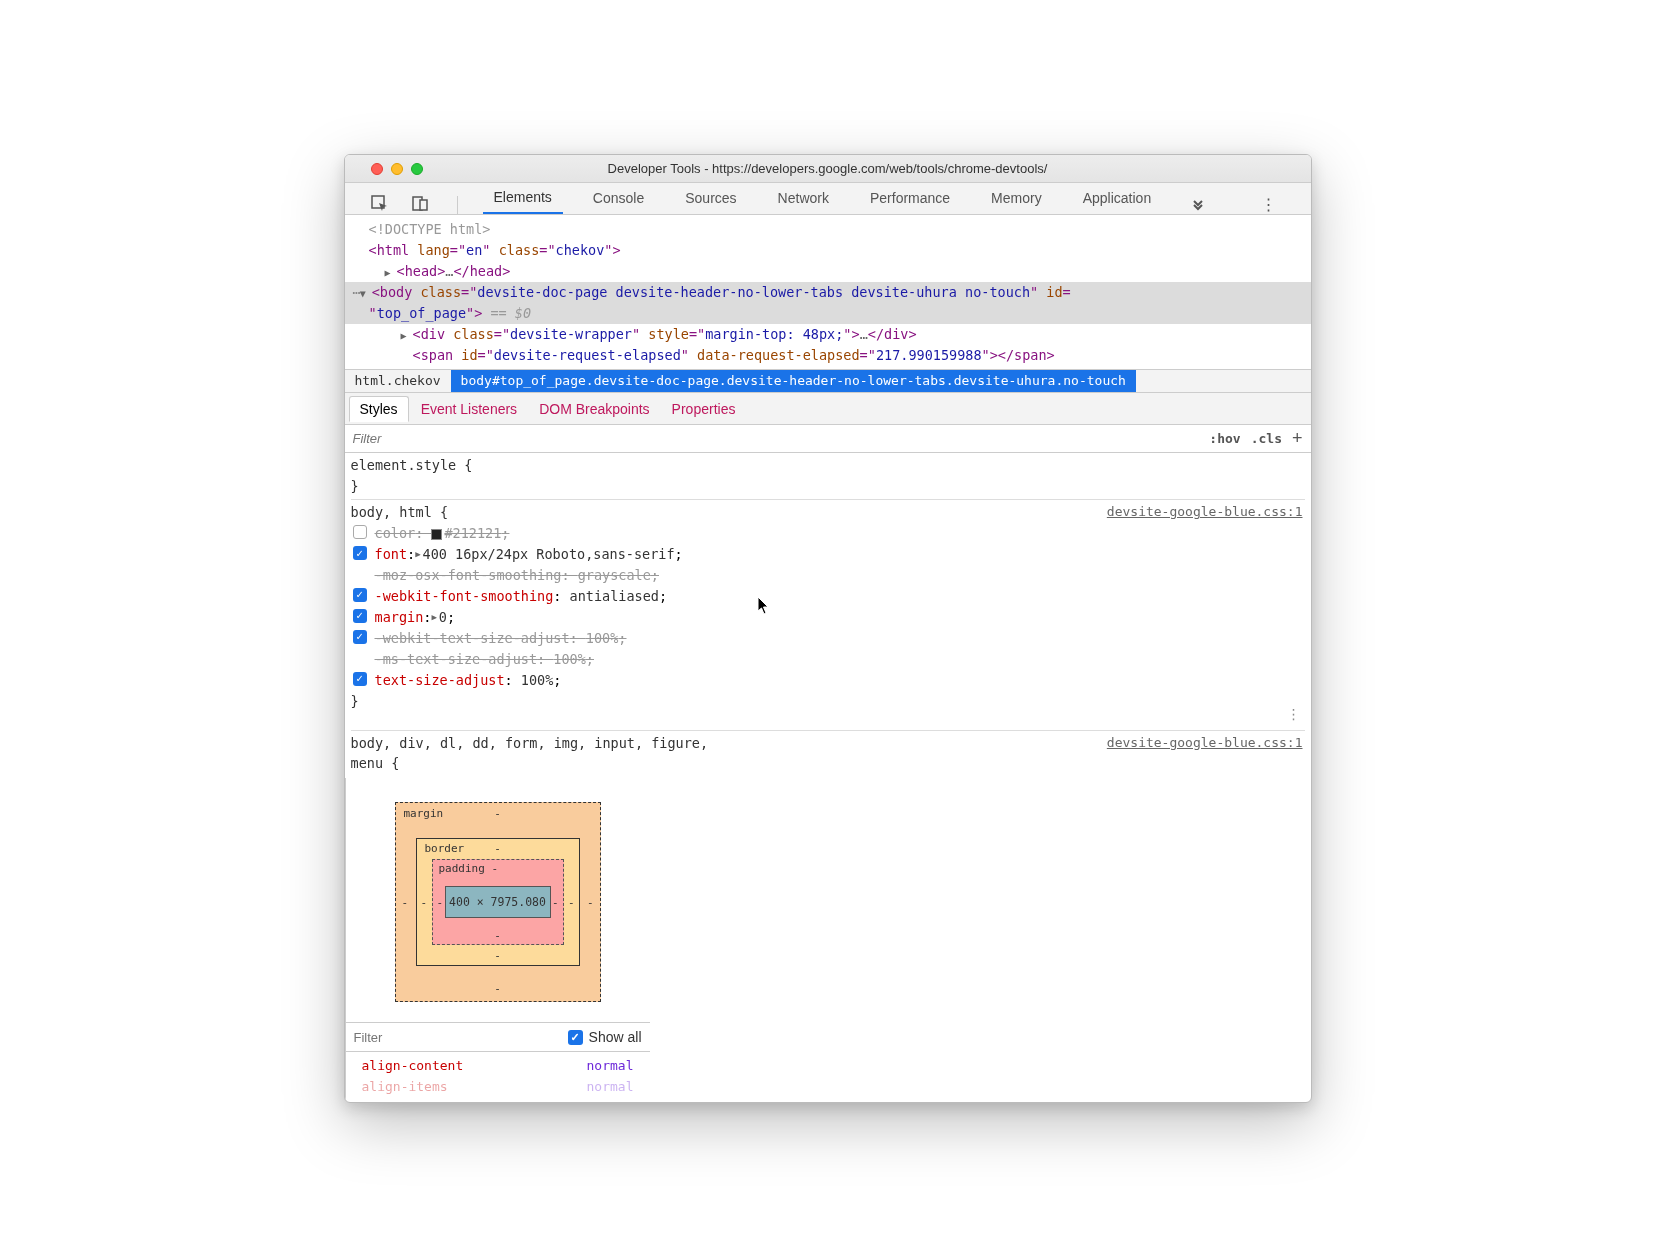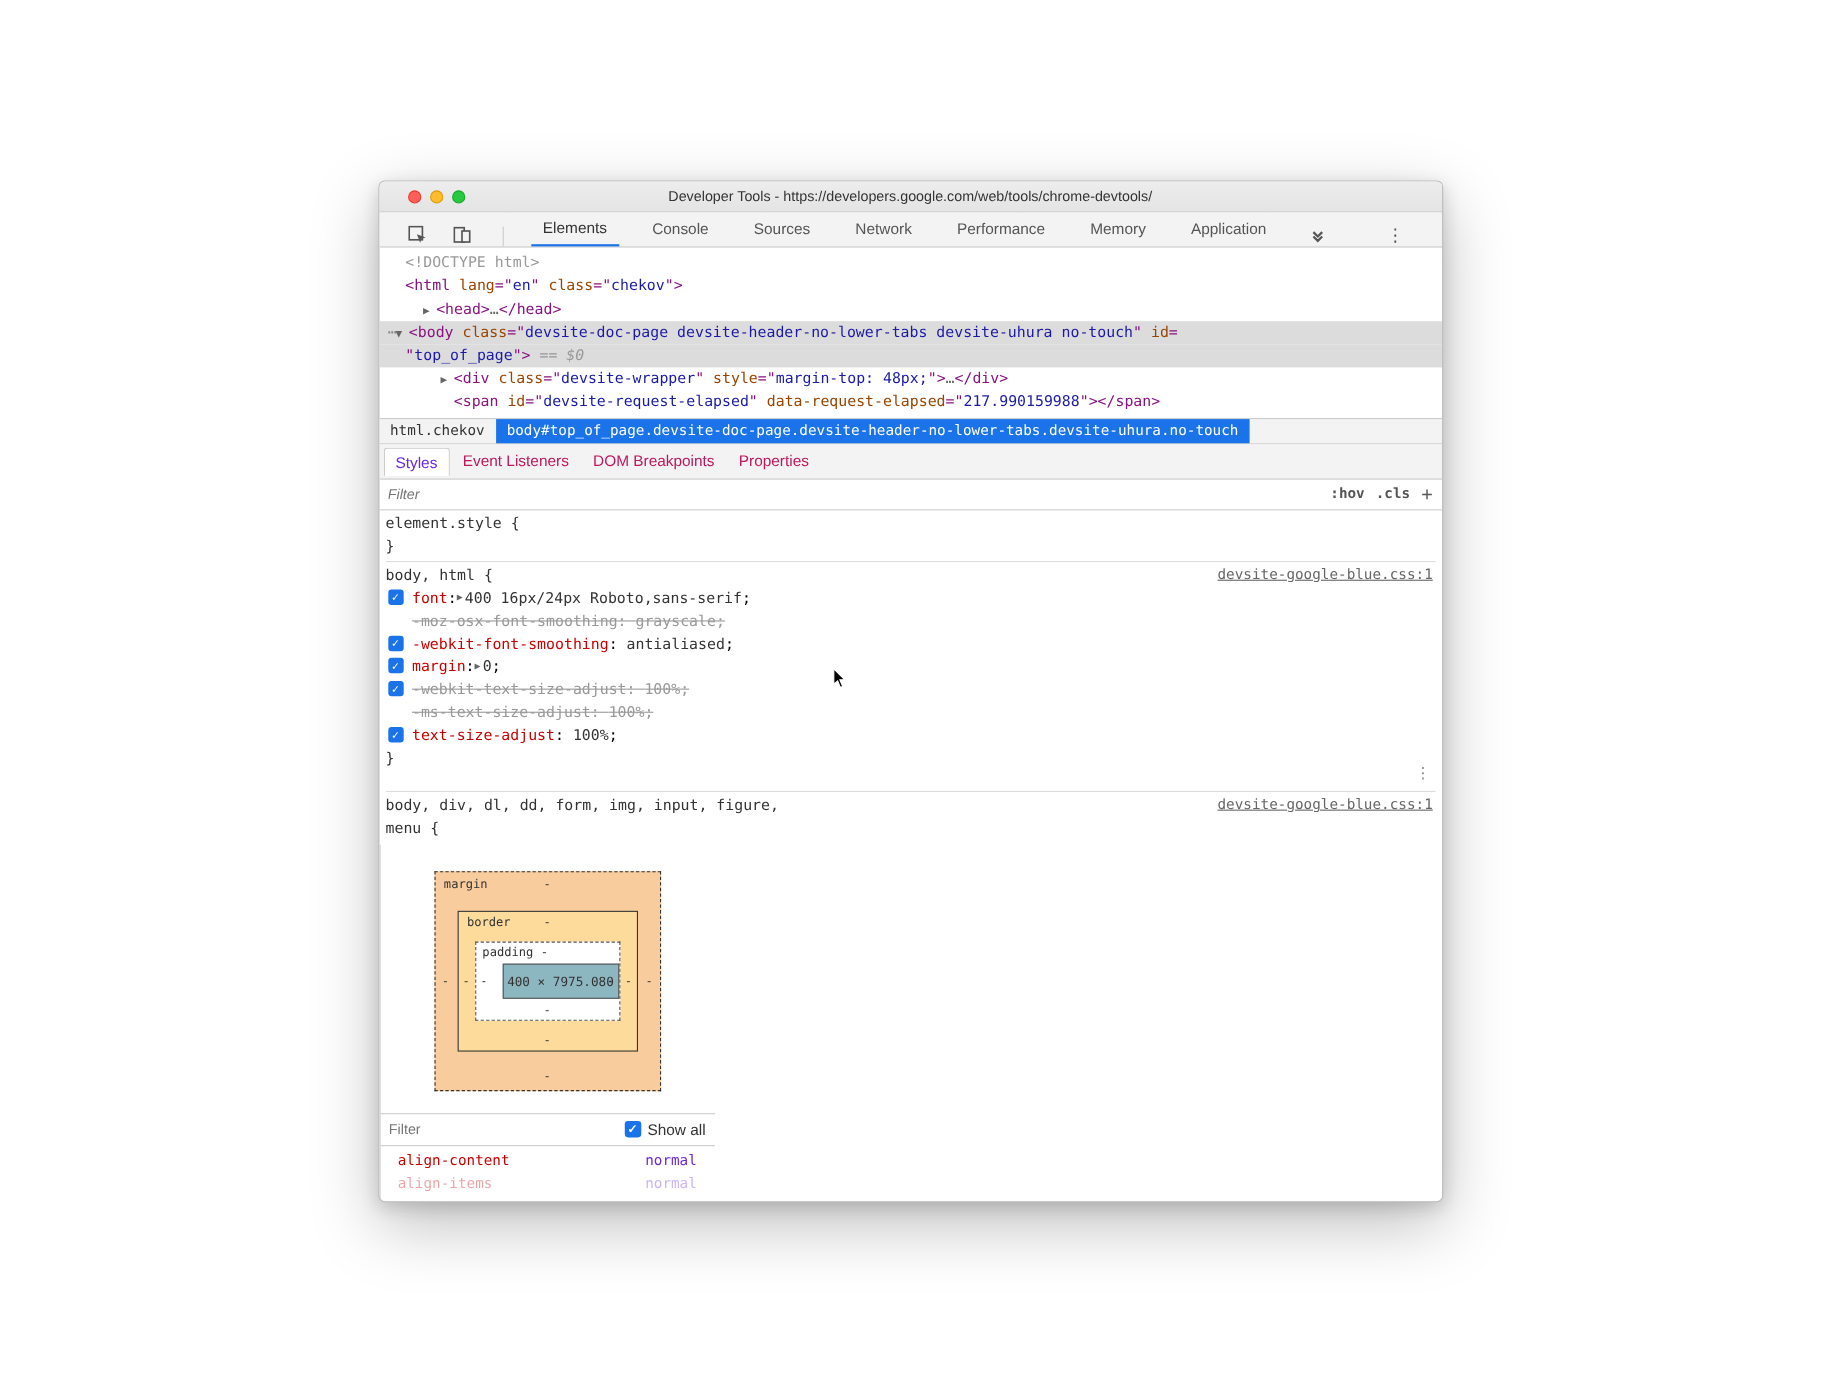--- a/index.html
+++ b/index.html
@@ -64,21 +64,21 @@
 .dots { color:#666; }
 
 
 .breadcrumb { display:flex; font-size:13px; border-top:1px solid #ccc; border-bottom:1px solid #ccc; background:#f3f3f3; height:24px; align-items:stretch; }
 .crumb { padding:3px 10px; color:#333; }
 .crumb.sel { background:#1a73e8; color:#fff; }
 
 
 .subtabs { display:flex; border-bottom:1px solid #ccc; background:#f3f3f3; height:32px; align-items:center; padding:0 4px; gap:2px;}
 .subtab { font-size:14px; color:#be185d; padding:4px 10px; cursor:pointer; }
-.subtab.active { background:#fff; border:1px solid #ccc; border-bottom:1px solid #fff; border-radius:3px 3px 0 0; color:#6d28d9; margin-bottom:-1px;}
+.subtab.active { background:#fff; border:1px solid #ccc; border-bottom:1px solid #fff; border-radius:3px 3px 0 0; color:#000000; margin-bottom:-1px;}
 
 .split { display:flex;flex-direction:column; }
 .left { flex:1; min-width:0; }
 .right { width:305px; border-left:1px solid #ccc; display:flex; flex-direction:column; }
 
 .filter-row { display:flex; align-items:center; border-bottom:1px solid #ccc; height:28px; padding:0 8px; font-size:13px; color:#999; }
 .filter-input { border:none; outline:none; flex:1; font-size:13px; color:#555; font-style:italic; background:transparent;}
 .hov-cls { display:flex; gap:10px; color:#555; font-family:Menlo,monospace; font-weight:bold; font-size:13px; }
 .plus { font-size:18px; color:#555; cursor:pointer; margin-left:10px; }
 
@@ -99,21 +99,21 @@
 .swatch { display:inline-block; width:11px; height:11px; border:1px solid #888; vertical-align:middle; margin-right:2px;}
 .tri { display:inline-block; font-size:9px; color:#666; margin-right:2px; vertical-align:middle;}
 .mini-kebab { position:absolute; right:4px; bottom:2px; color:#888; font-size:14px; cursor:pointer;}
 .hr { border-top:1px solid #ddd; margin:2px 0;}
 
 
 .boxmodel-wrap { padding:24px 0 20px; display:flex; justify-content:center; }
 .bm-layer { position:relative; border:1px dashed #333; display:flex; align-items:center; justify-content:center;}
 .bm-margin { background:#f9cc9d; width:206px; height:200px;}
 .bm-border { background:#fddb9b; border:1px solid #333; width:164px; height:128px;}
-.bm-padding { background:#ffffff; width:132px; height:72px; border:1px dashed #555;justify-content:flex-end;}
+.bm-padding { background:#fca5a5; width:132px; height:86px; border:1px dashed #555;}
 .bm-content { background:#8cb6c0; width:106px; height:32px; border:1px solid #555; display:flex; align-items:center; justify-content:center; font-size:11.5px; color:#333;}
 .bm-label { position:absolute; font-size:11px; color:#333;}
 .bm-margin > .bm-label { top:4px; left:8px;}
 .bm-border > .bm-label { top:3px; left:8px;}
 .bm-padding > .bm-label { top:2px; left:6px;}
 .bm-val { position:absolute; font-size:11px; color:#333;}
 
 .computed-filter { display:flex; align-items:center; border-top:1px solid #ccc; border-bottom:1px solid #ccc; height:30px; padding:0 8px; }
 .chk2 { width:15px; height:15px; border-radius:3px; background:#1a73e8; display:flex; align-items:center; justify-content:center; margin-right:6px;}
 .chk2::after{content:"✓"; color:#fff; font-size:11px; font-weight:bold;}
@@ -210,20 +210,21 @@
           <div><span class="selector">element.style {</span></div>
           <div><span class="brace">}</span></div>
         </div>
         <div class="hr"></div>
 
         <div class="rule-block" style="padding-bottom:16px;">
           <div style="position:relative;">
             <span class="selector">body, html {</span>
             <span class="srclink">devsite-google-blue.css:1</span>
           </div>
+          <div class="prop-line strike"><span class="chk off"></span><span class="propn">color</span>: <span class="swatch" style="background:#212121;"></span><span class="propv">#212121</span>;</div>
           <div class="prop-line"><span class="chk"></span><span class="propn">font</span>:<span class="tri">▶</span><span class="propv">400 16px/24px Roboto,sans-serif</span>;</div>
           <div class="prop-line strike"><span class="propn">-moz-osx-font-smoothing</span>: <span class="propv">grayscale</span>;</div>
           <div class="prop-line"><span class="chk"></span><span class="propn">-webkit-font-smoothing</span>: <span class="propv">antialiased</span>;</div>
           <div class="prop-line"><span class="chk"></span><span class="propn">margin</span>:<span class="tri">▶</span><span class="propv">0</span>;</div>
           <div class="prop-line strike"><span class="chk"></span><span class="propn">-webkit-text-size-adjust</span>: <span class="propv">100%</span>;</div>
           <div class="prop-line strike"><span class="propn">-ms-text-size-adjust</span>: <span class="propv">100%</span>;</div>
           <div class="prop-line"><span class="chk"></span><span class="propn">text-size-adjust</span>: <span class="propv">100%</span>;</div>
           <div><span class="brace">}</span></div>
           <span class="mini-kebab">⋮</span>
         </div>

